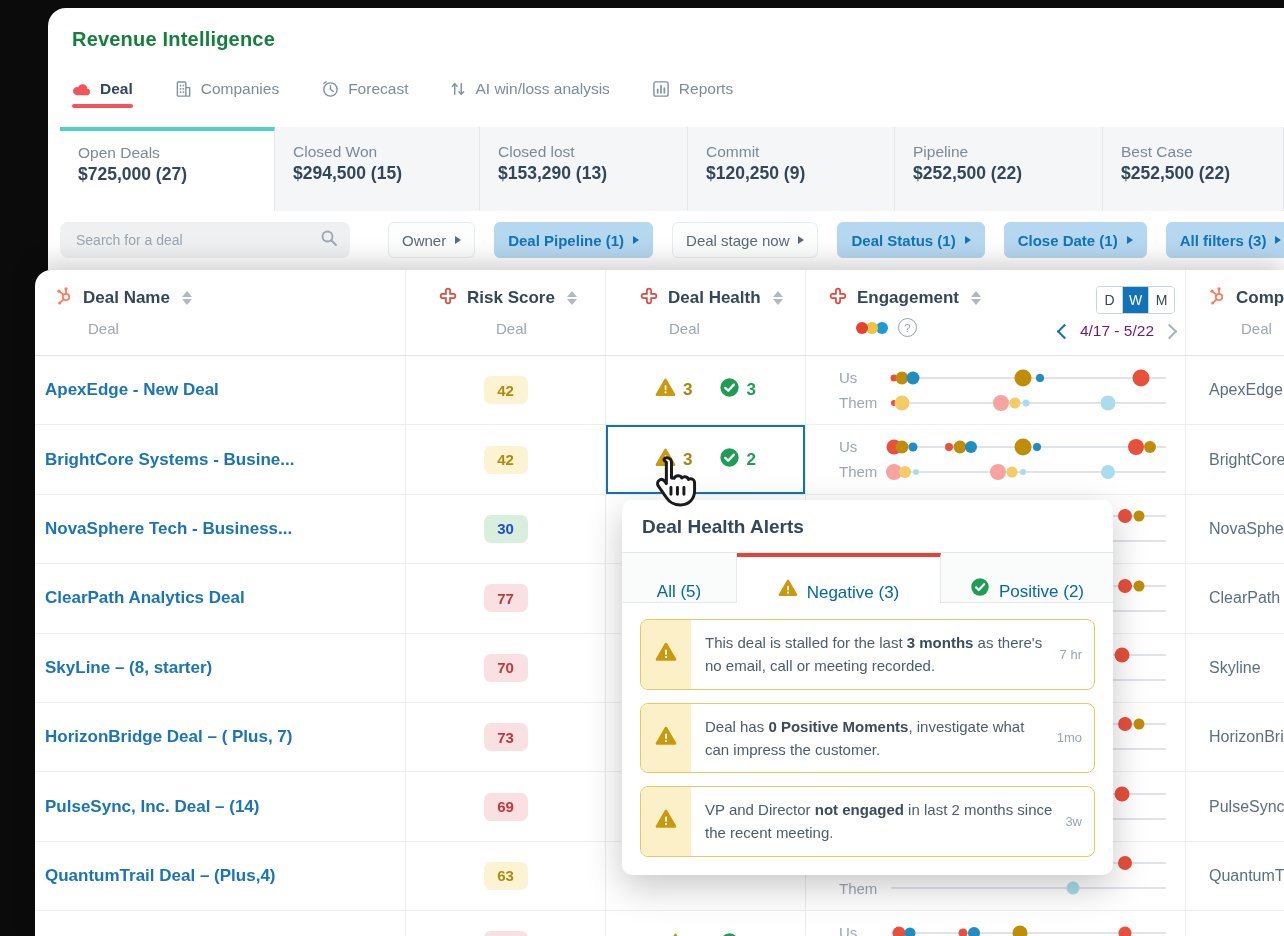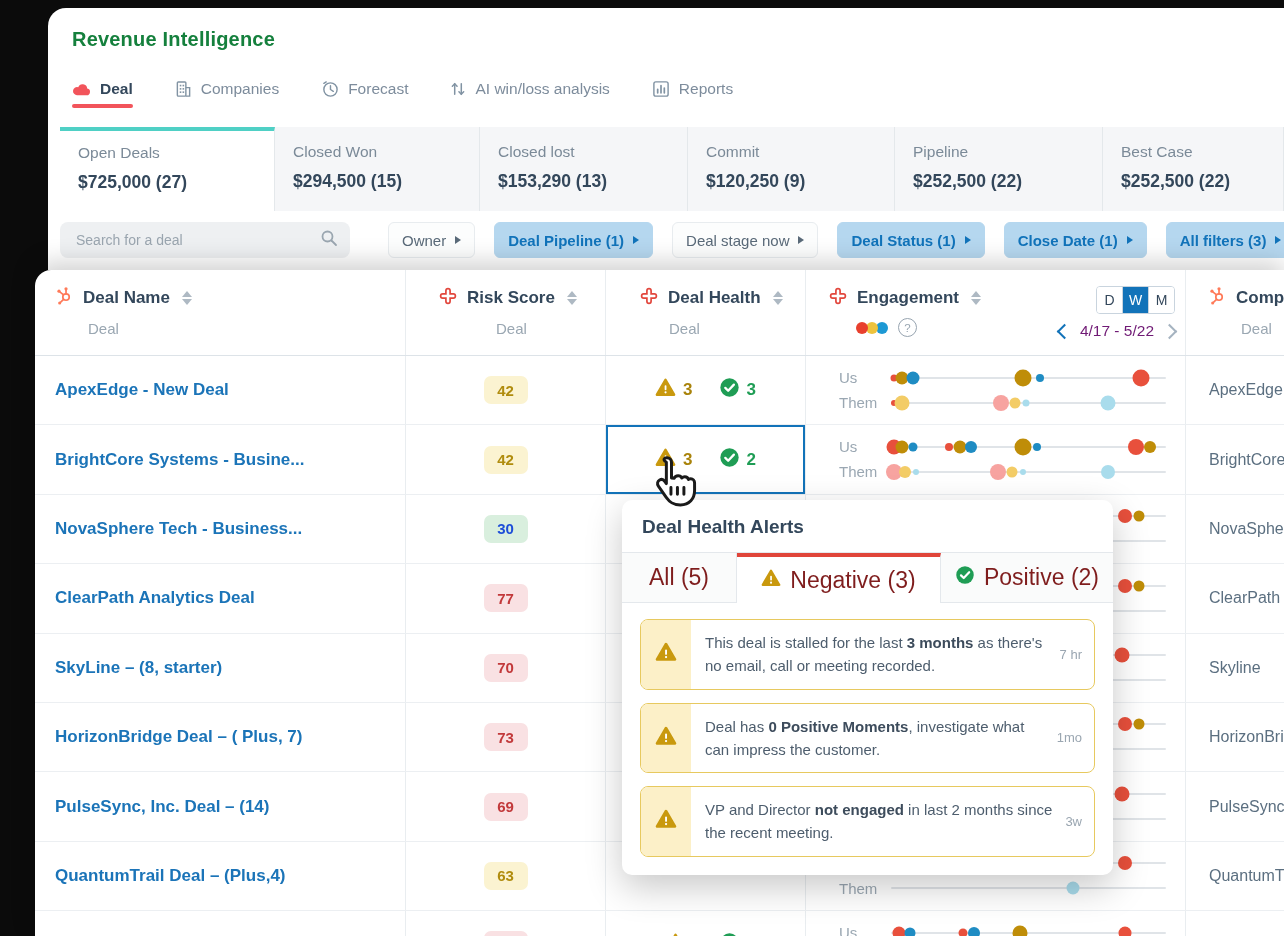--- a/index.html
+++ b/index.html
@@ -15,21 +15,21 @@
   .app-title{position:absolute;left:24px;top:20px;font-size:20px;font-weight:bold;color:#15803d;letter-spacing:.2px}
   .nav{position:absolute;left:24px;top:72px;display:flex;gap:42px;align-items:flex-start}
   .nav .tab{display:flex;gap:9px;align-items:center;font-size:15.5px;color:#7d8c9c;position:relative;padding-bottom:16px;cursor:pointer;white-space:nowrap}
   .nav .tab.active{color:#33475b;font-weight:bold}
   .nav .tab.active::after{content:"";position:absolute;left:0;right:0;bottom:6px;height:4px;background:#f2545b;border-radius:3px}
   .nav .tab svg{display:block}
   .cards{position:absolute;left:12px;right:0;top:119px;height:84px;display:flex}
   .card{box-sizing:border-box;background:#f5f6f8;border-right:1px solid #e4e8eb;padding:16px 0 0 18px;overflow:hidden}
   .card.active{background:#fff;border-top:4px solid #4fd0c5;padding-top:13px}
   .card .lbl{font-size:15.5px;color:#7b8a98}
-  .card .val{font-size:17.5px;font-weight:bold;color:#33475b;margin-top:10px}
+  .card .val{font-size:17.5px;font-weight:bold;color:#33475b;margin-top:2px}
   .filters{position:absolute;left:12px;top:214px;display:flex;align-items:center;gap:19px}
   .searchbox{box-sizing:border-box;width:290px;height:36px;background:#eef0f2;border-radius:8px;display:flex;align-items:center;padding:0 12px 0 14px}
   .searchbox input{flex:1;border:none;outline:none;background:transparent;font-size:14px;color:#51626f;font-family:inherit}
   .searchbox input::placeholder{color:#9aa5af}
   .chip{height:36px;box-sizing:border-box;display:flex;align-items:center;gap:8px;padding:0 13px;border-radius:6px;
     font-size:15px;color:#5a6a79;background:#fcfdfd;border:1px solid #e8ecef;cursor:pointer;white-space:nowrap}
   .chip.active{background:#b5d7ef;color:#1173ba;font-weight:bold;border:1px solid #b5d7ef}
   .chip .arr{width:0;height:0;border-left:6px solid currentColor;border-top:4.5px solid transparent;border-bottom:4.5px solid transparent;margin-left:1px}
   
   .table-panel{position:absolute;left:35px;top:270px;width:1249px;height:666px;background:#fff;
@@ -52,21 +52,21 @@
   .period{position:absolute;top:16px;right:10px;display:flex;border:1px solid #c9d4de;border-radius:4px;overflow:hidden;background:#fff}
   .pcell{width:25px;height:26px;display:flex;align-items:center;justify-content:center;font-size:14px;color:#33475b;background:#fff;border-left:1px solid #c9d4de;cursor:pointer}
   .pcell:first-child{border-left:none}
   .pcell.act{background:#1273b9;color:#fff}
   .daterange{position:absolute;top:52px;right:10px;display:flex;align-items:center;gap:10px;font-size:15.5px;color:#701a75}
   .chev{width:9px;height:9px;border-left:2.5px solid #1273b9;border-bottom:2.5px solid #1273b9;transform:rotate(45deg);cursor:pointer}
   .chev.right{border-color:#a5b3c0;transform:rotate(225deg)}
   .tbody{position:absolute;top:86px;left:0;right:0;bottom:0}
   .trow{height:69.4px;box-sizing:border-box;border-bottom:1px solid #eceff2}
   .td{box-sizing:border-box;height:100%;position:relative}
-  .td.name{display:flex;align-items:center;padding-left:20px}
+  .td.name{display:flex;align-items:center;padding-left:10px}
   .td.name a{color:#1b74b8;font-weight:bold;font-size:17px;text-decoration:none;white-space:nowrap;overflow:hidden}
   .td.risk{display:flex;align-items:center;justify-content:center}
   .badge{display:inline-flex;align-items:center;justify-content:center;min-width:24px;min-height:20px;padding:4px 10px;border-radius:7px;font-size:15px;font-weight:bold}
   .badge.yellow{background:#fbf3d1;color:#b08c0e}
   .badge.green{background:#d9efde;color:#1d4ed8}
   .badge.red{background:#f9e1e3;color:#c2393b}
   .td.health{display:flex;align-items:center;justify-content:center;gap:26px}
   .td.health.sel{box-shadow:inset 0 0 0 2px #1273b9}
   .hgroup{display:flex;align-items:center;gap:7px;font-size:17px;font-weight:bold}
   .hgroup.neg{color:#a9830b}
@@ -76,21 +76,21 @@
   .eng-label{width:52px;color:#9aa7b2;font-size:15px}
   .eng-track{position:relative;width:275px;height:25px}
   .eng-track::before{content:"";position:absolute;left:0;right:0;top:50%;height:2px;background:#e0e4e8;transform:translateY(-50%);border-radius:1px}
   .dot{position:absolute;top:50%;transform:translate(-50%,-50%);border-radius:50%}
   .td.comp{display:flex;align-items:center;padding-left:23px;color:#5b6f80;font-size:16px;white-space:nowrap;overflow:hidden}
   
   .popover{position:absolute;left:622px;top:500px;width:491px;background:#fff;border-radius:10px;
     box-shadow:0 12px 36px rgba(0,0,0,.22);z-index:40;overflow:hidden}
   .pop-title{padding:16px 20px 14px;font-size:19px;font-weight:bold;color:#33475b;border-bottom:1px solid #e4e8ec}
   .ptabs{display:flex;height:50px}
-  .ptab{box-sizing:border-box;display:flex;align-items:center;justify-content:center;gap:9px;font-size:23px;color:#7f1d1d;
+  .ptab{box-sizing:border-box;display:flex;align-items:flex-end;justify-content:center;gap:9px;font-size:17px;color:#0369a1;
     border-right:1px solid #e4e8ec;border-bottom:1px solid #e4e8ec;background:#fafbfb;cursor:pointer}
   .ptab:last-child{border-right:none}
   .ptab.active{background:#fff;border-top:4px solid #e0453a;border-bottom:none}
   .alerts{padding:16px 18px 18px;display:flex;flex-direction:column;gap:13px}
   .alert{display:flex;align-items:stretch;border:1px solid #e7c95f;border-radius:8px;overflow:hidden;background:#fff}
   .alert .stripe{width:50px;background:#fcf0c8;display:flex;align-items:center;justify-content:center;flex:none}
   .alert .atext{flex:1;padding:11px 8px 11px 14px;font-size:15px;line-height:1.55;color:#4d5d6d}
   .alert .atext b{color:#3d4c5c}
   .alert .atime{flex:none;display:flex;align-items:center;padding-right:12px;font-size:13px;color:#9aa6b1;white-space:nowrap}
   

